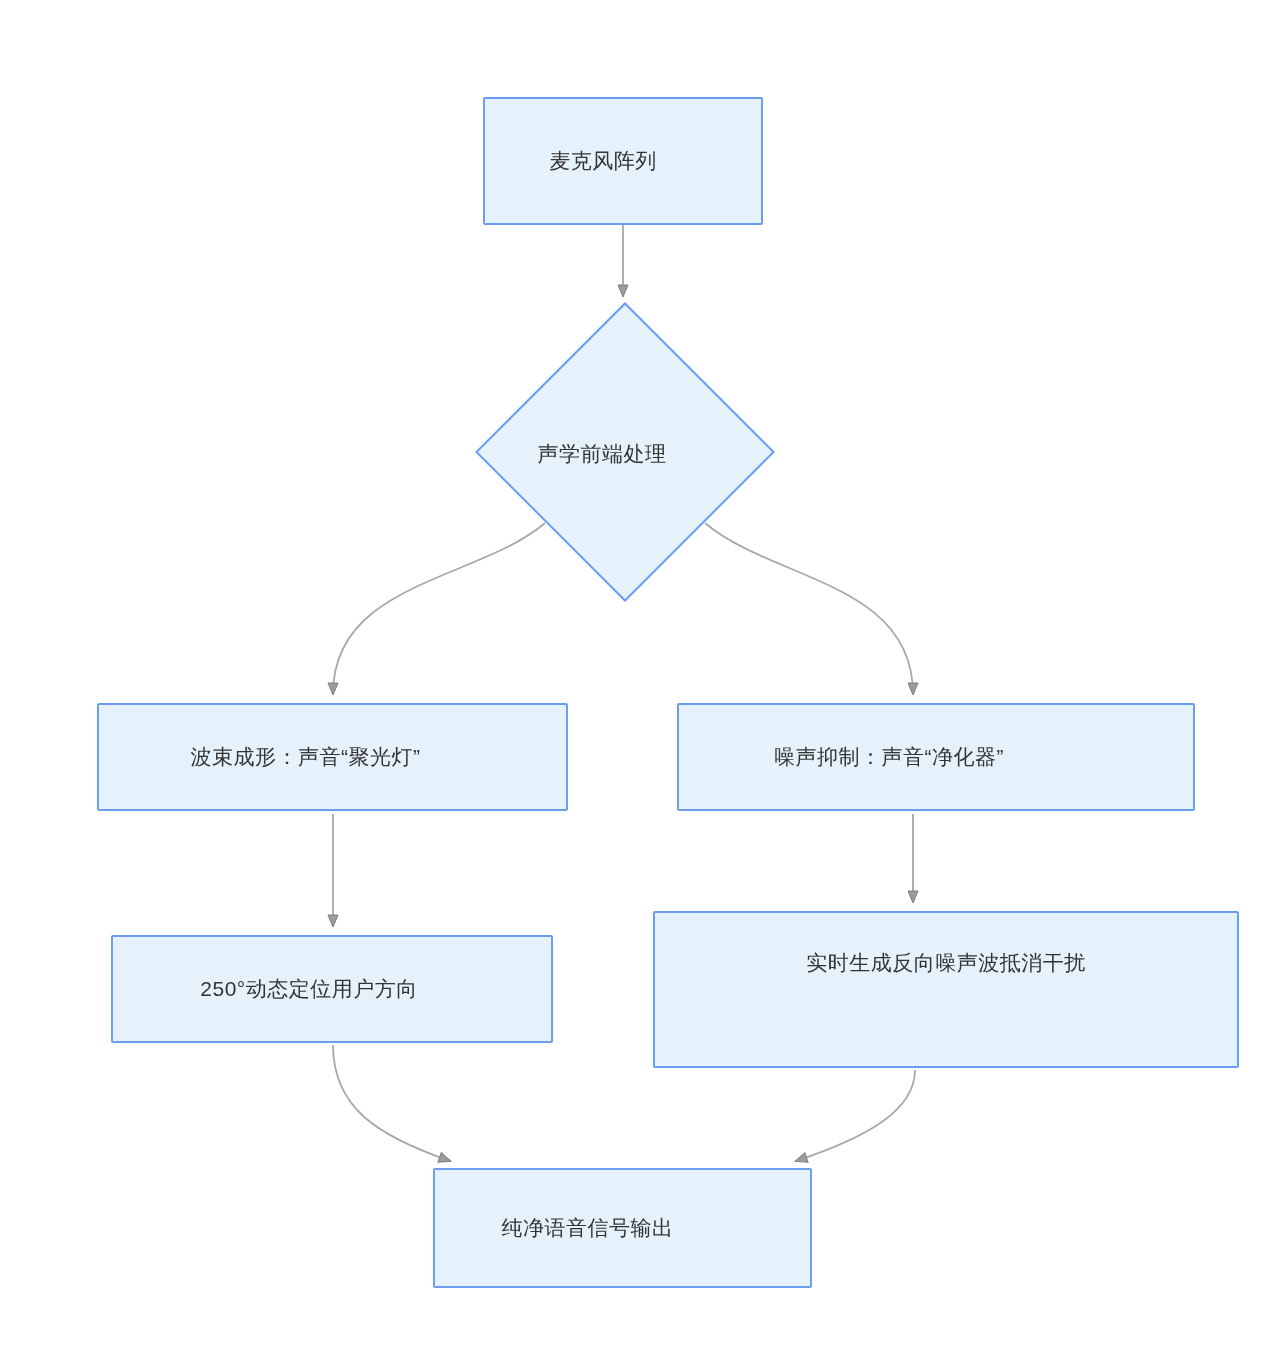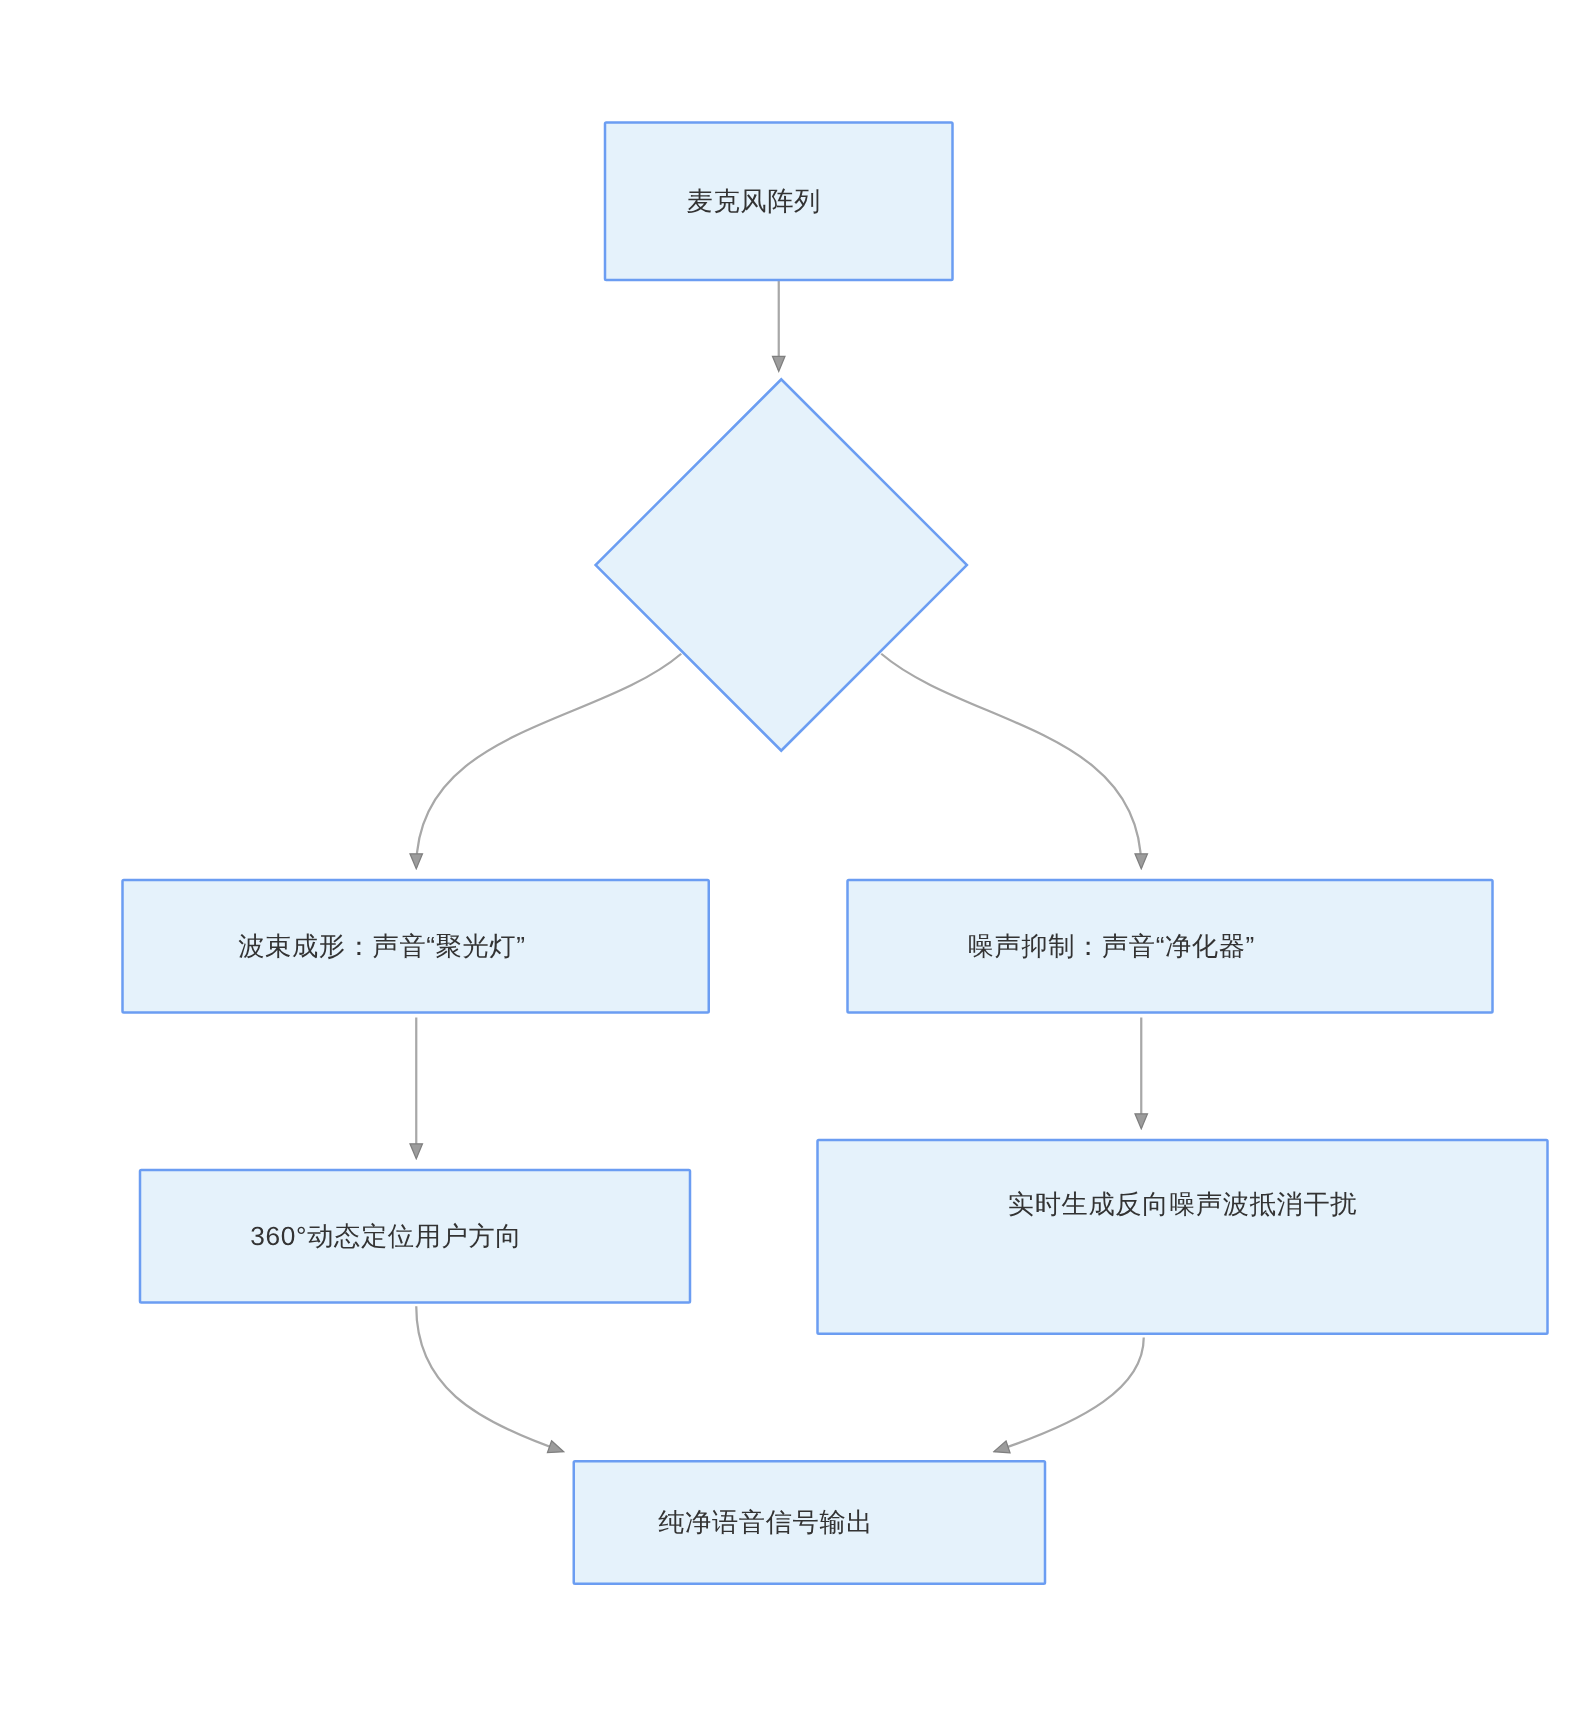--- a/index.html
+++ b/index.html
@@ -41,21 +41,21 @@
     white-space: nowrap;
     letter-spacing: 0.5px;
   }
   
   .n-mic      { left: 483px; top:  97px; width: 280px; height: 128px; }
   .n-beam     { left:  97px; top: 703px; width: 471px; height: 108px; }
   .n-noise    { left: 677px; top: 703px; width: 518px; height: 108px; }
   .n-locate   { left: 111px; top: 935px; width: 442px; height: 108px; }
   .n-anti     { left: 653px; top: 911px; width: 586px; height: 157px;
                 align-items: flex-start; padding-top: 36px; }
-  .n-output   { left: 458px; top: 1168px; width: 379px; height: 100px; }
+  .n-output   { left: 433px; top: 1168px; width: 379px; height: 120px; }
   
   .n-mic    .label { transform: translateX(-20px); }
   .n-beam   .label { transform: translateX(-45px); margin-left: 36px; }
   .n-noise  .label { transform: translateX(-47px); }
   .n-locate .label { transform: translateX(-23px); }
   .n-output .label { transform: translateX(-35px); }
   
   .diamond-shape {
     position: absolute;
     left: 519px; top: 346px;
@@ -97,31 +97,32 @@
       <path d="M333,1045 C333,1108 378,1136 450,1161" marker-end="url(#arrow)"></path>
       <path d="M915,1070 C915,1110 868,1137 796,1161" marker-end="url(#arrow)"></path>
     </g>
   </svg>
 
   <div class="node n-mic">
     <span class="label">麦克风阵列</span>
   </div>
 
   <div class="diamond-shape"></div>
+  <div class="diamond-label">声学前端处理</div>
 
   <div class="node n-beam">
     <span class="label">波束成形：声音“聚光灯”</span>
   </div>
 
   <div class="node n-noise">
     <span class="label">噪声抑制：声音“净化器”</span>
   </div>
 
   <div class="node n-locate">
-    <span class="label">360°动态定位用户方向</span>
+    <span class="label">250°动态定位用户方向</span>
   </div>
 
   <div class="node n-anti">
     <span class="label">实时生成反向噪声波抵消干扰</span>
   </div>
 
   <div class="node n-output">
     <span class="label">纯净语音信号输出</span>
   </div>
 

